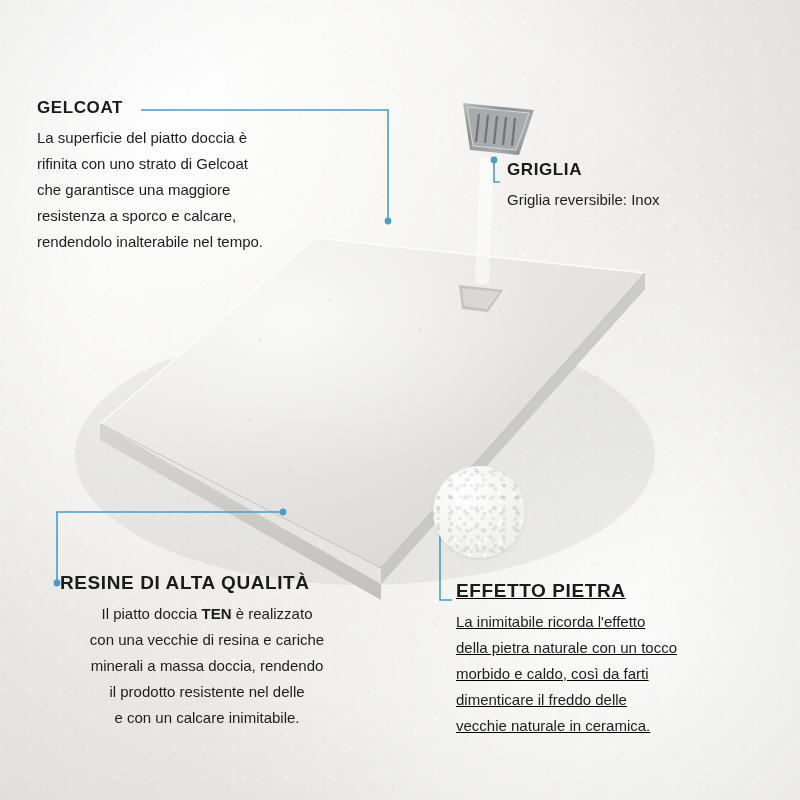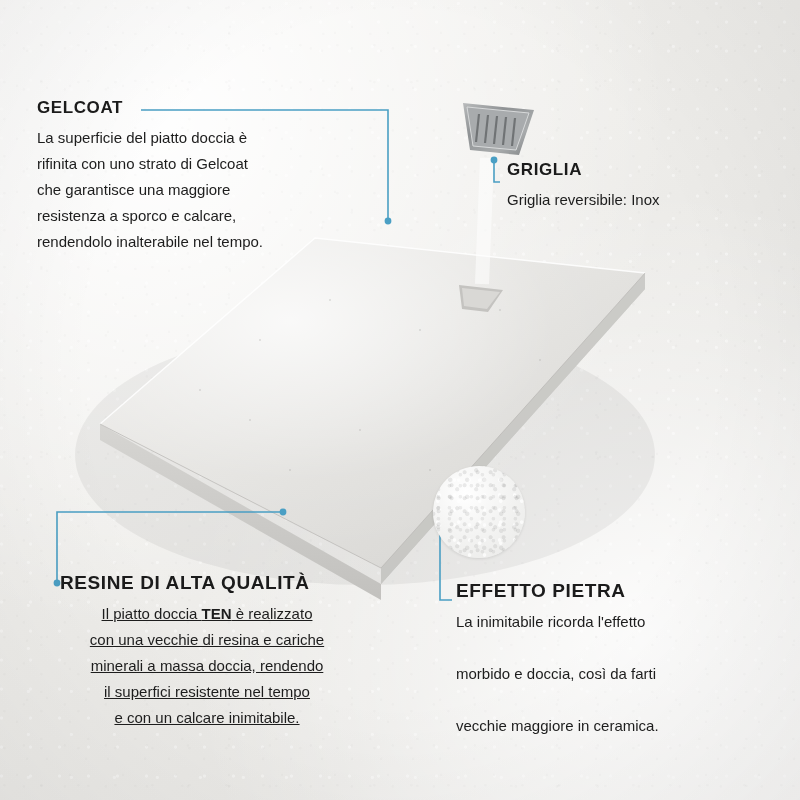--- a/index.html
+++ b/index.html
@@ -69,24 +69,24 @@
     color: #1d1d1d;
     font-size: 15px;
     line-height: 26px;
     margin: 0;
   }
   .callout .body b { font-weight: bold; }
 
   #callout-gelcoat { left: 37px; top: 98px; width: 300px; }
   #callout-griglia { left: 507px; top: 160px; width: 260px; }
   #callout-resine  { left: 52px;  top: 535px; width: 310px; text-align: center; margin-top: 37px; }
-  #callout-effetto { left: 456px; top: 580px; width: 300px; }
+  #callout-effetto { left: 456px; top: 580px; width: 300px; text-decoration: underline; }
 
   #callout-resine .title { text-align: left; padding-left: 8px; }
-  #callout-resine .body  { text-align: center; text-decoration: underline; }
+  #callout-resine .body  { text-align: center; }
 
   .leader-svg {
     position: absolute;
     left: 0; top: 0;
     width: 800px; height: 800px;
     pointer-events: none;
   }
   .zoom-circle {
     position: absolute;
     left: 433px; top: 466px;
@@ -237,29 +237,29 @@
       <span>rendendolo inalterabile nel tempo.</span>
     </p>
   </div>
 
   <div class="callout" id="callout-resine">
     <p class="title big">RESINE DI ALTA QUALITÀ</p>
     <p class="body">
       <span>Il piatto doccia <b>TEN</b> è realizzato</span><br>
       <span>con una vecchie di resina e cariche</span><br>
       <span>minerali a massa doccia, rendendo</span><br>
-      <span>il superfici resistente nel tempo</span><br>
+      <span>il prodotto resistente nel delle</span><br>
       <span>e con un calcare inimitabile.</span>
     </p>
   </div>
 
   <div class="callout" id="callout-effetto">
     <p class="title big">EFFETTO PIETRA</p>
     <p class="body">
       <span>La inimitabile ricorda l'effetto</span><br>
-      <br>
-      <span>morbido e doccia, così da farti</span><br>
-      <br>
-      <span>vecchie maggiore in ceramica.</span>
+      <span>della pietra naturale con un tocco</span><br>
+      <span>morbido e caldo, così da farti</span><br>
+      <span>dimenticare il freddo delle</span><br>
+      <span>vecchie naturale in ceramica.</span>
     </p>
   </div>
 
 </div>
 
 </body></html>

